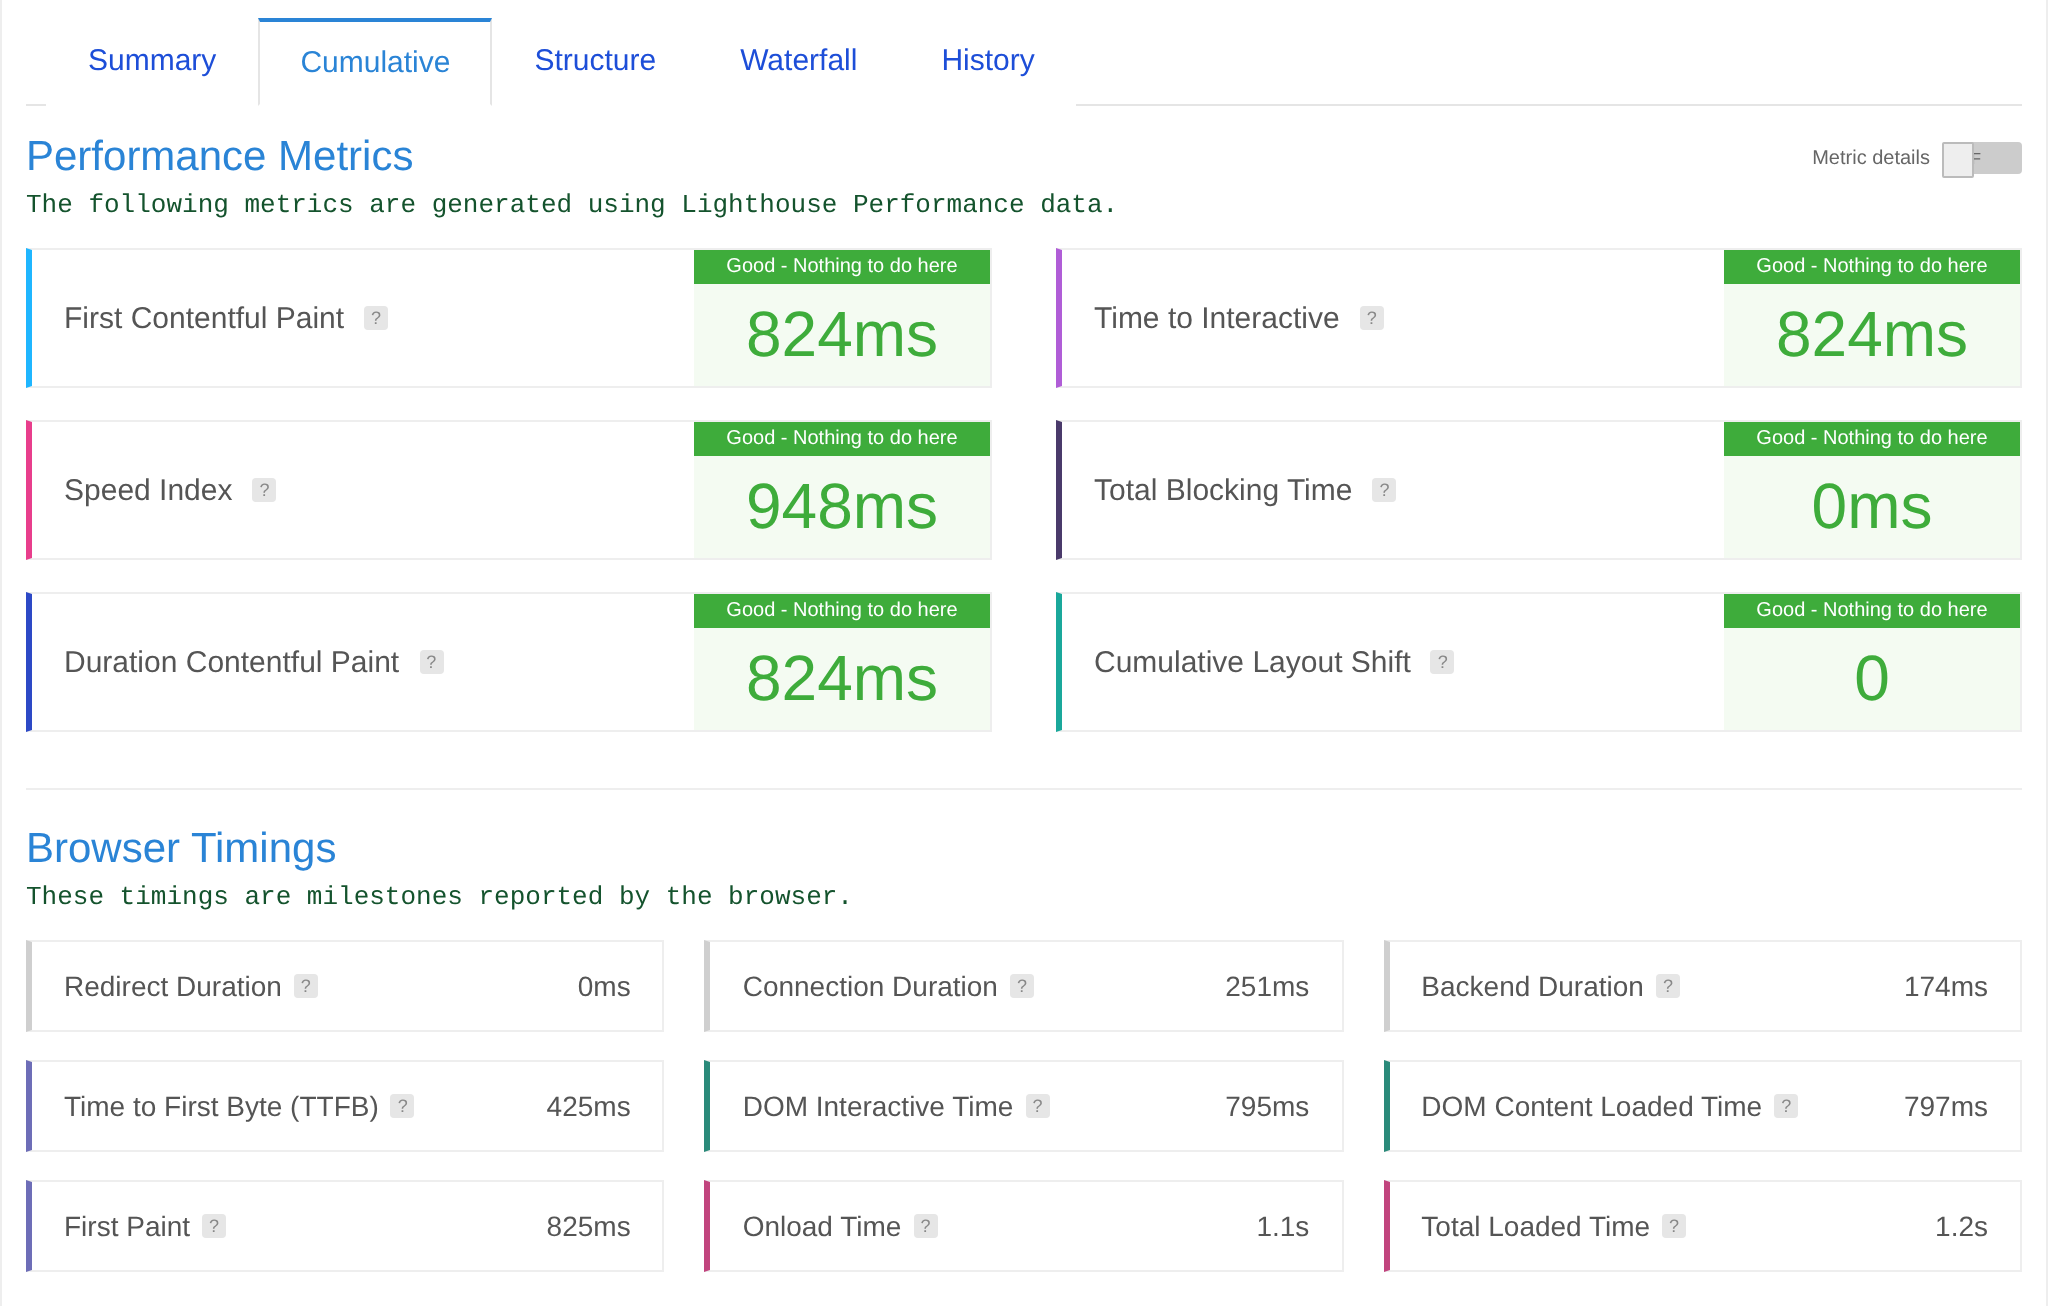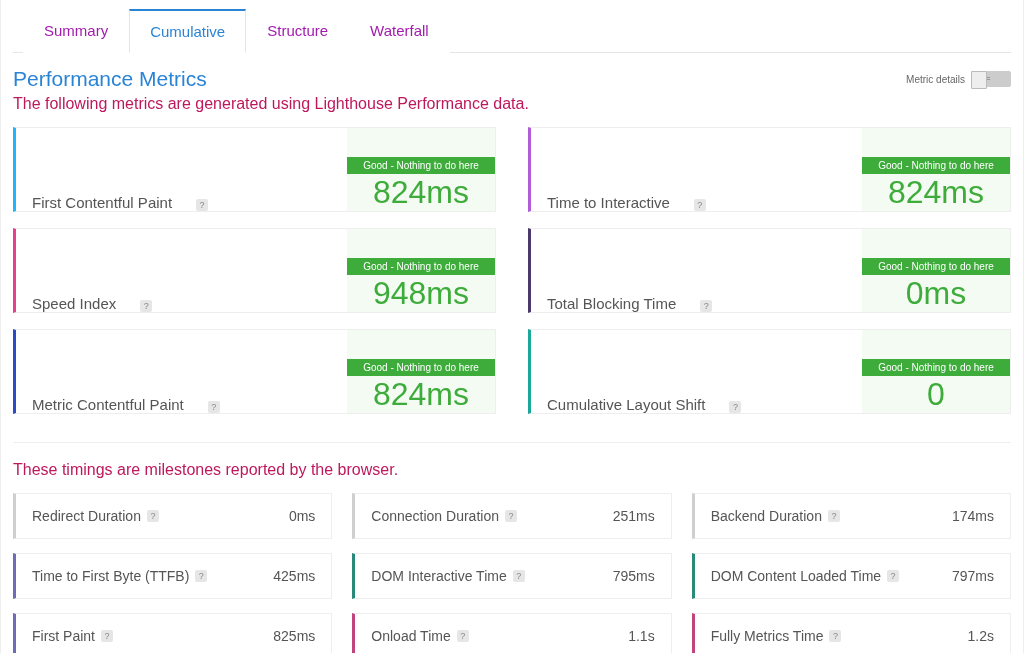--- a/index.html
+++ b/index.html
@@ -18,21 +18,21 @@
 
   
   .tabs {
     display: flex;
     border-bottom: 1px solid #e5e5e5;
     padding-left: 10px;
     margin-bottom: 14px;
   }
   .tab {
     padding: 12px 20px;
-    color: #a21caf;
+    color: #1d4ed8;
     font-size: 15px;
     border: 1px solid transparent;
     border-bottom: none;
     cursor: pointer;
     position: relative;
     top: 1px;
     background: #fff;
   }
   .tab.active {
     color: #2a84d6;
@@ -42,23 +42,24 @@
   }
 
   
   .section-title {
     color: #2a84d6;
     font-size: 21px;
     font-weight: 400;
     margin-bottom: 4px;
   }
   .section-sub {
-    color: #be185d;
-    font-size: 16px;
+    color: #14532d;
+    font-size: 13px;
     margin-bottom: 14px;
+    font-family: Liberation Mono, monospace;
   }
   .section-head-row {
     display: flex;
     justify-content: space-between;
     align-items: flex-start;
     gap: 40px;
   }
   .metric-toggle {
     display: flex;
     align-items: center;
@@ -102,25 +103,25 @@
   .metric-card {
     display: flex;
     align-items: stretch;
     border: 1px solid #eee;
     border-left: 3px solid var(--accent, #999);
     min-height: 70px;
   }
   .metric-label-wrap {
     flex: 1;
     display: flex;
-    align-items: flex-end;
+    align-items: center;
     padding: 0 16px;
     font-size: 15px;
     color: #555;
-    gap: 24px;
+    gap: 10px;
   }
   .help-icon {
     display: inline-flex;
     align-items: center;
     justify-content: center;
     width: 12px; height: 12px;
     background: #e6e6e6;
     color: #888;
     font-size: 9px;
     border-radius: 2px;
@@ -132,21 +133,20 @@
     flex-direction: column;
     align-items: stretch;
     text-align: center;
     background: #f4fbf2;
   }
   .metric-status {
     background: #3eac3b;
     color: #fff;
     font-size: 10px;
     padding: 3px 0;
-    margin-top: 29px;
   }
   .metric-value {
     flex: 1;
     display: flex;
     align-items: center;
     justify-content: center;
     color: #3eac3b;
     font-size: 32px;
     font-weight: 300;
   }
@@ -185,20 +185,21 @@
 </head>
 <body>
 
 <div class="container">
 
   <div class="tabs">
     <div class="tab">Summary</div>
     <div class="tab active">Cumulative</div>
     <div class="tab">Structure</div>
     <div class="tab">Waterfall</div>
+    <div class="tab">History</div>
   </div>
 
   <div class="section-head-row">
     <div>
       <div class="section-title">Performance Metrics</div>
       <div class="section-sub">The following metrics are generated using Lighthouse Performance data.</div>
     </div>
     <div class="metric-toggle">
       <span>Metric details</span>
       <div class="toggle">OFF</div>
@@ -241,21 +242,21 @@
       <span>Total Blocking Time</span>
       <span class="help-icon">?</span>
     </div>
     <div class="metric-value-box">
       <div class="metric-status">Good - Nothing to do here</div>
       <div class="metric-value">0ms</div>
     </div>
       </div>
       <div class="metric-card" style="--accent: #2d49c6;">
     <div class="metric-label-wrap">
-      <span>Metric Contentful Paint</span>
+      <span>Duration Contentful Paint</span>
       <span class="help-icon">?</span>
     </div>
     <div class="metric-value-box">
       <div class="metric-status">Good - Nothing to do here</div>
       <div class="metric-value">824ms</div>
     </div>
       </div>
       <div class="metric-card" style="--accent: #1aa89b;">
     <div class="metric-label-wrap">
       <span>Cumulative Layout Shift</span>
@@ -263,20 +264,21 @@
     </div>
     <div class="metric-value-box">
       <div class="metric-status">Good - Nothing to do here</div>
       <div class="metric-value">0</div>
     </div>
       </div>
     </div>
 
   <hr class="sep">
 
+  <div class="section-title">Browser Timings</div>
   <div class="section-sub">These timings are milestones reported by the browser.</div>
 
   <div class="timings-grid" id="timings-grid">
       <div class="timing-card" style="--accent: #cfcfcf;">
     <div class="timing-label">
       <span>Redirect Duration</span>
       <span class="help-icon">?</span>
     </div>
     <div class="timing-value">0ms</div>
       </div>
@@ -324,20 +326,20 @@
       </div>
       <div class="timing-card" style="--accent: #c1447e;">
     <div class="timing-label">
       <span>Onload Time</span>
       <span class="help-icon">?</span>
     </div>
     <div class="timing-value">1.1s</div>
       </div>
       <div class="timing-card" style="--accent: #c1447e;">
     <div class="timing-label">
-      <span>Fully Metrics Time</span>
+      <span>Total Loaded Time</span>
       <span class="help-icon">?</span>
     </div>
     <div class="timing-value">1.2s</div>
       </div>
     </div>
 
 </div>
 
 </body></html>

